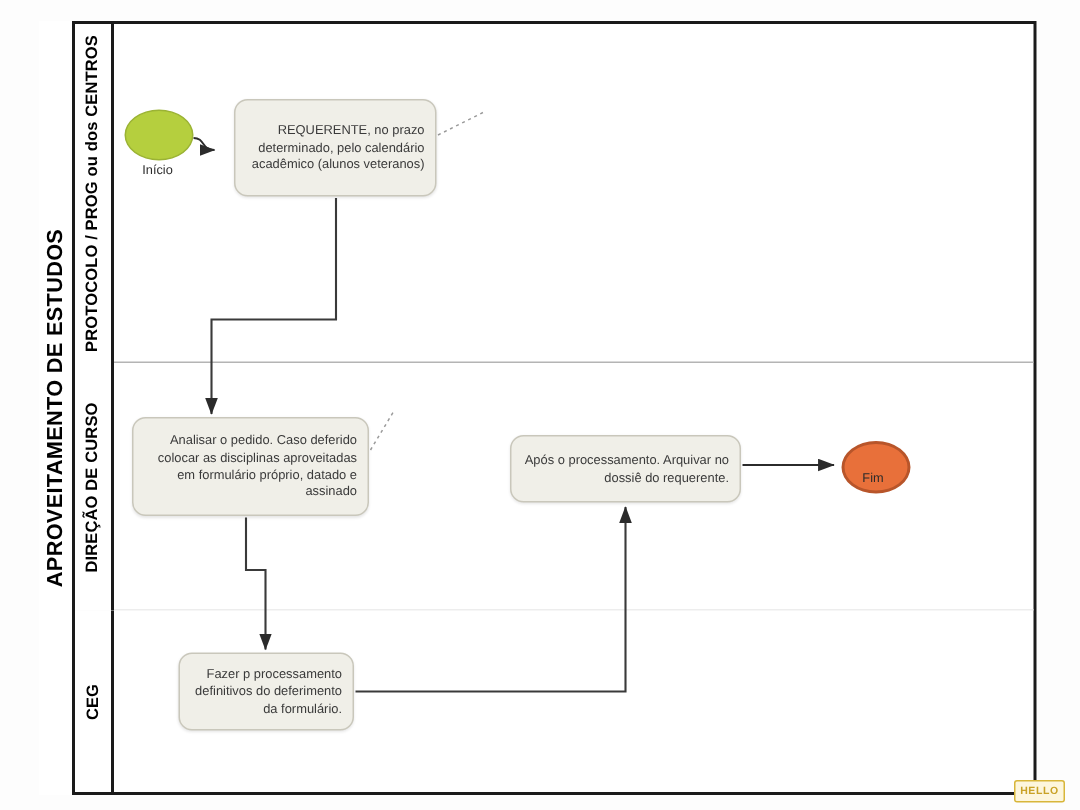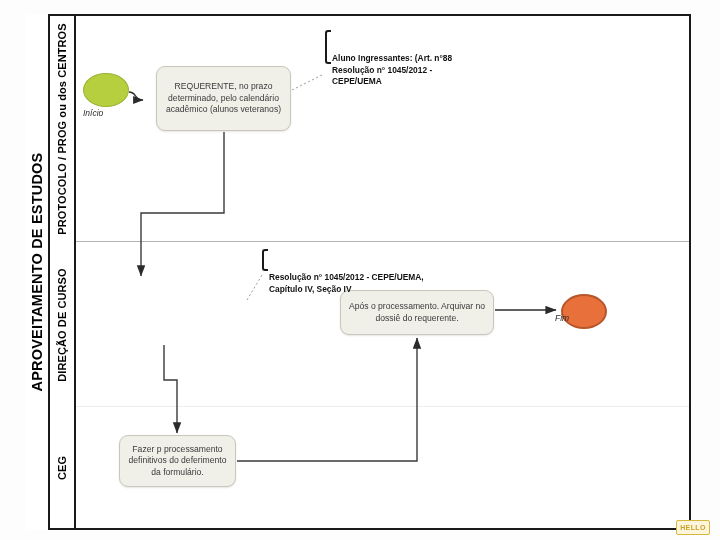--- a/index.html
+++ b/index.html
@@ -120,38 +120,37 @@
     top: 294px;
     width: 42px;
     height: 31px;
     background: #e8703a;
     border: 2px solid #b8552a;
   }
   .event-label {
     position: absolute;
     font-size: 8.5px;
     color: #2b2b2b;
-    text-align: left;
+    text-align: center;
     white-space: nowrap;
-    font-style: italic;
   }
   .event-label.start-lbl { left: 83px; top: 108px; width: 44px; }
   .event-label.end-lbl   { left: 555px; top: 313px; width: 54px; }
 
   
   .task {
     position: absolute;
     background: #f0efe8;
     border: 1px solid #c9c7bb;
     border-radius: 9px;
     box-sizing: border-box;
     display: flex;
     align-items: center;
     justify-content: center;
-    text-align: center;
+    text-align: right;
     font-size: 8.6px;
     line-height: 1.32;
     color: #3a3a3a;
     padding: 4px 7px;
     box-shadow: 0 1px 2px rgba(0,0,0,0.10);
   }
   .task-1 { left: 156px; top: 66px;  width: 135px; height: 65px; }
   .task-2 { left: 88px;  top: 278px; width: 158px; height: 66px; }
   .task-3 { left: 340px; top: 290px; width: 154px; height: 45px; }
   .task-4 { left: 119px; top: 435px; width: 117px; height: 52px; }
@@ -247,36 +246,28 @@
 
   <div class="event event-start"></div>
   <div class="event-label start-lbl">Início</div>
 
   <div class="event event-end"></div>
   <div class="event-label end-lbl">Fim</div>
 
   <div class="task task-1">
     <span>REQUERENTE, no prazo determinado, pelo calendário acadêmico (alunos veteranos)</span>
   </div>
+  <div class="task task-2">
+    <span>Analisar o pedido. Caso deferido colocar as disciplinas aproveitadas em formulário próprio, datado e assinado</span>
+  </div>
   <div class="task task-3">
     <span>Após o processamento. Arquivar no dossiê do requerente.</span>
   </div>
   <div class="task task-4">
     <span>Fazer p processamento definitivos do deferimento da formulário.</span>
   </div>
 
-  <div class="annotation anno-1">
-    <div class="bracket"></div>
-    <div>Aluno Ingressantes: (Art. n°88
-Resolução n° 1045/2012 -
-CEPE/UEMA</div>
-  </div>
-  <div class="annotation anno-2">
-    <div class="bracket"></div>
-    <div>Resolução n° 1045/2012 - CEPE/UEMA,
-Capítulo IV, Seção IV</div>
-  </div>
 
   <div class="watermark">
     <span>HELLO</span>
   </div>
 
 </div>
 
 </body></html>

